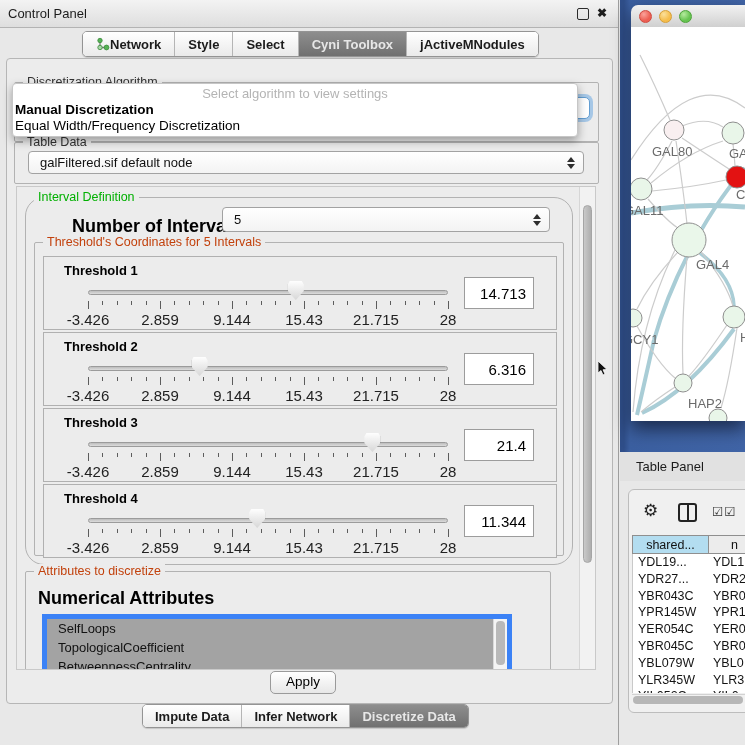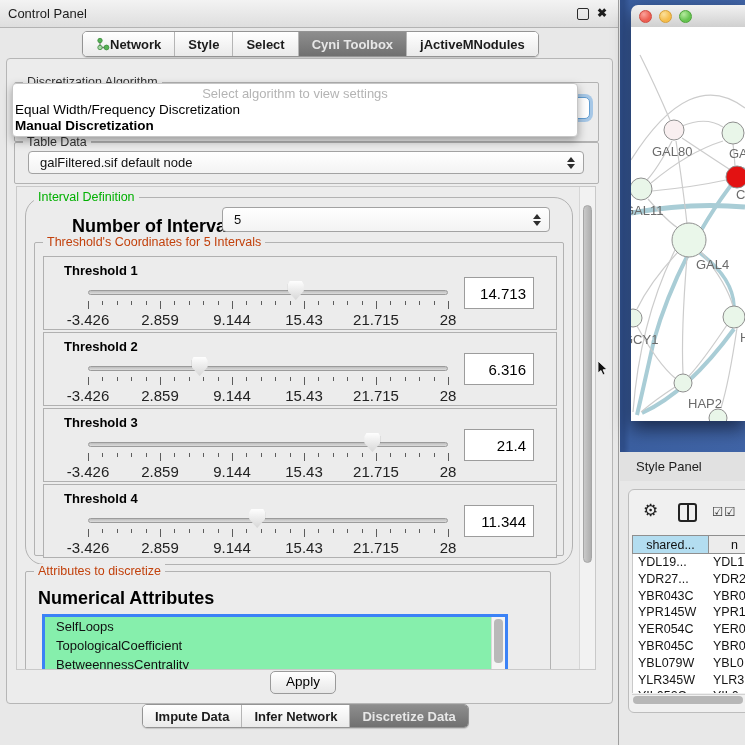--- a/index.html
+++ b/index.html
@@ -58,21 +58,21 @@
   .thr-thumb{position:absolute;top:24px;width:16px;height:19px;background:linear-gradient(#fefefe,#d7d7d7);clip-path:polygon(12% 0,88% 0,100% 18%,100% 52%,50% 100%,0 52%,0 18%);filter:drop-shadow(0 0 1px #777);}
   .ticks{position:absolute;left:44px;top:44px;width:360px;height:9px;}
   .tick{position:absolute;top:0;width:1px;background:#5c5c5c;}
   .tick.minor{height:4px;}
   .tick.major{height:8px;}
   .ticklabels{position:absolute;left:44px;top:54px;width:360px;height:12px;}
   .ticklabel{position:absolute;transform:translateX(-50%);font-size:15px;font-weight:400;color:#222;white-space:nowrap;}
   .valbox{position:absolute;left:420px;top:20px;width:70px;height:32px;background:#fff;border:1px solid #9c9c9c;font-size:15px;color:#000;text-align:right;line-height:32px;padding-right:7px;box-sizing:border-box;}
 
   
-  #attr-list{position:absolute;left:16px;top:42px;width:460px;height:62px;background:#86efac;border:3px solid #3b82f6;overflow:hidden;}
+  #attr-list{position:absolute;left:16px;top:42px;width:460px;height:62px;background:#a3a3a3;border:5px solid #3b82f6;overflow:hidden;}
   .attr-item{font-size:13px;line-height:19px;padding-left:11px;color:#111;white-space:nowrap;}
   #attr-sb{position:absolute;right:0;top:0;width:13px;height:100%;background:#f4f4f4;border-left:1px solid #d9d9d9;}
   #attr-sb-thumb{position:absolute;left:2px;top:2px;width:9px;height:44px;background:#b9b9b9;border-radius:4px;}
 
   #apply-btn{left:270px;top:671px;width:64px;height:21px;background:linear-gradient(#ffffff,#e7e7e7);border:1px solid #9a9a9a;border-radius:5px;font-size:13.5px;color:#000;text-align:center;line-height:20px;}
 
   #mouse-cursor{left:598px;top:361px;z-index:90;}
 
   
   #net-bg{left:620px;top:0;width:125px;height:452px;background:linear-gradient(90deg,#2f4e89 0px,#2f4e89 4px,#3b5fa0 10px,#4064a6 125px);}
@@ -145,22 +145,22 @@
     <div id="content-box" class="abs"></div>
 
     <div class="tgroup" style="left:14px;top:82px;width:583px;height:58px;">
       <span class="ttl t-dark">Discretization Algorithm</span>
     </div>
     <div id="algo-combo-hidden" class="abs"></div>
 
     <div id="algo-popup" class="abs">
       <span id="algo-placeholder">Select algorithm to view settings</span>
       <div id="algo-items">
+          <div class="algo-item b">Manual Discretization</div>
           <div class="algo-item">Equal Width/Frequency Discretization</div>
-          <div class="algo-item b">Manual Discretization</div>
         </div>
     </div>
 
     <div class="tgroup" style="left:14px;top:142px;width:583px;height:40px;">
       <span class="ttl t-dark">Table Data</span>
     </div>
     <div class="combo" style="left:28px;top:151px;width:556px;height:23px;">
       <span>galFiltered.sif default node</span>
       <span class="arrows">
           <span class="tri-up"></span>
@@ -443,21 +443,21 @@
             <text x="740" y="342" font-size="13" fill="#6b6b6b">H</text>
             <circle cx="683" cy="383" r="9" fill="#e9f6e9" stroke="#8f8f8f" stroke-width="1"></circle>
             <text x="688" y="408" font-size="13" fill="#6b6b6b">HAP2</text>
             <circle cx="718" cy="418" r="9" fill="#e9f6e9" stroke="#8f8f8f" stroke-width="1"></circle>
           </svg>
       </div>
     </div>
   </div>
 
   <div id="table-band" class="abs">
-    <span id="table-band-title" class="abs">Style Panel</span>
+    <span id="table-band-title" class="abs">Table Panel</span>
   </div>
   <div id="table-container" class="abs"></div>
   <span id="gear-icon" class="abs">⚙</span>
   <div id="split-icon" class="abs"></div>
   <span id="checks-icon" class="abs">☑☑</span>
 
   <div id="hdr-col1" class="hdr-cell">shared...</div>
   <div id="hdr-col2" class="hdr-cell">n</div>
   <div id="tbl-rows" class="abs">
       <div class="trow">

